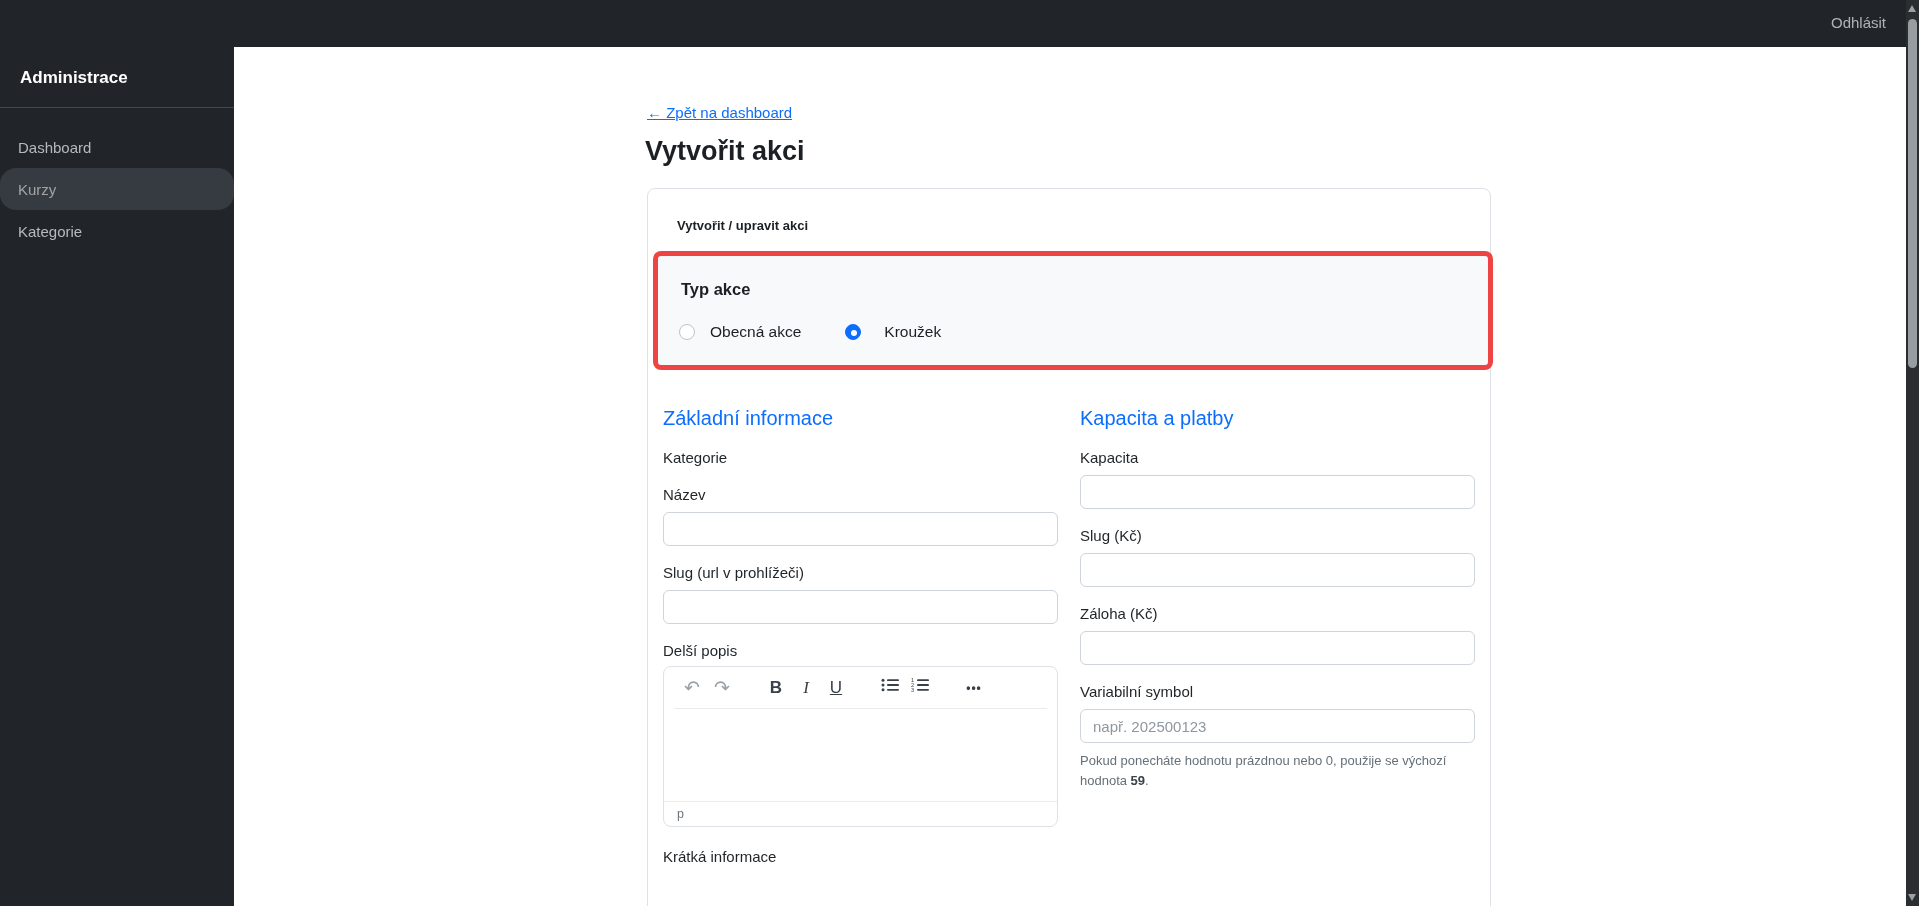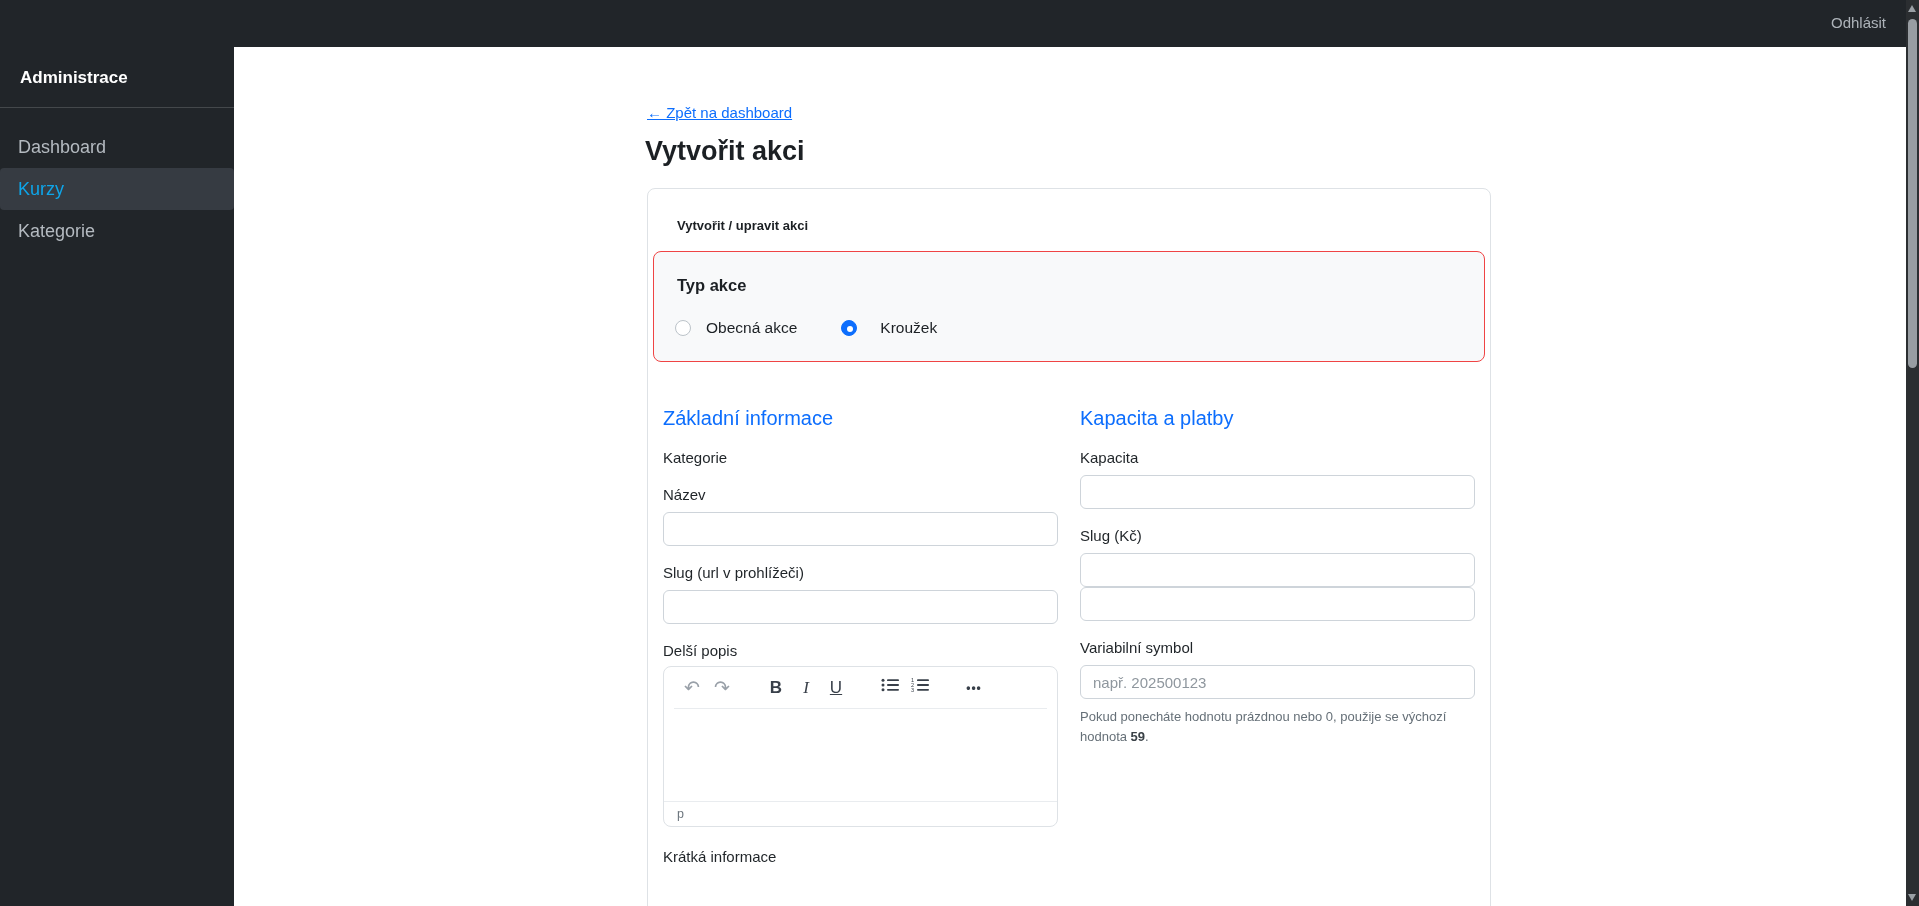--- a/index.html
+++ b/index.html
@@ -8,36 +8,36 @@
 
   
   .topbar{position:absolute;left:0;top:0;width:1919px;height:47px;background:#212529;}
   .logout{position:absolute;right:33px;top:14px;font-size:15px;color:#adb3b9;cursor:pointer;}
 
   
   .sidebar{position:absolute;left:0;top:0;width:234px;height:906px;background:#212529;}
   .brand{position:absolute;left:20px;top:68px;font-size:17px;font-weight:700;color:#fff;}
   .sidebar-divider{position:absolute;left:0;top:107px;width:234px;border-top:1px solid rgba(255,255,255,.16);}
   .nav{position:absolute;left:0;top:126px;width:234px;}
-  .nav-item{height:42px;display:flex;align-items:center;padding-left:18px;font-size:18px;
+  .nav-item{height:42px;display:flex;align-items:center;padding-left:18px;font-size:15px;
             color:#b4bac0;cursor:pointer;box-sizing:border-box;}
-  .nav-item.active{background:#363b42;border-radius:4px;color:#0ea5e9;}
+  .nav-item.active{background:#363b42;border-radius:16px;color:#a3a3a3;}
 
   
   .back-link{position:absolute;left:647px;top:104px;font-size:15px;color:#0d6efd;
              text-decoration:underline;cursor:pointer;}
   .page-title{position:absolute;left:645px;top:136px;margin:0;font-size:27px;font-weight:700;color:#1c2024;}
 
   
   .card{position:absolute;left:647px;top:188px;width:842px;height:750px;background:#fff;
         border:1px solid #dee2e6;border-radius:8px;}
   .card-title{position:absolute;left:16px;top:16px;margin:13px;font-size:13px;font-weight:700;color:#1c2024;}
 
   .type-panel{position:absolute;left:5px;top:62px;width:830px;height:109px;background:#f8f9fa;
-              border:1px solid #ef4444;border-radius:8px;}
+              border:5px solid #ef4444;border-radius:8px;}
   .type-title{position:absolute;left:23px;top:24px;font-size:16.5px;font-weight:700;color:#1c2024;}
   .radio-row{position:absolute;left:21px;top:67px;display:flex;align-items:center;}
   .radio-opt{display:flex;align-items:center;cursor:pointer;}
   .radio-opt.second{margin-left:44px;gap:8px;}
   .radio-circle{width:16px;height:16px;border-radius:50%;background:#fff;border:1px solid #bcc3c9;
                 margin-right:15px;box-sizing:border-box;position:relative;flex:none;}
   .radio-opt.checked .radio-circle{background:#0d6efd;border-color:#0d6efd;}
   .radio-opt.checked .radio-circle::after{content:"";position:absolute;left:5px;top:5px;width:6px;height:6px;
                 border-radius:50%;background:#fff;}
   .radio-label{font-size:15.5px;color:#1c2024;}
@@ -181,20 +181,21 @@
 
   <div class="col col-right">
     <h3 class="col-heading">Kapacita a platby</h3>
 
     <div class="field-label">Kapacita</div>
     <input class="text-input" type="text" value="" style="">
 
     <div class="field-label">Slug (Kč)</div>
     <input class="text-input" type="text" value="" style="">
 
+    <div class="field-label">Záloha (Kč)</div>
     <input class="text-input" type="text" value="" style="">
 
     <div class="field-label">Variabilní symbol</div>
     <input class="text-input" type="text" placeholder="např. 202500123" style="">
 
     <div class="form-help"><span>Pokud ponecháte hodnotu prázdnou nebo 0, použije se výchozí hodnota </span><b>59</b><span>.</span></div>
   </div>
 
   <div class="scrollbar">
     <div class="sb-up"></div>

